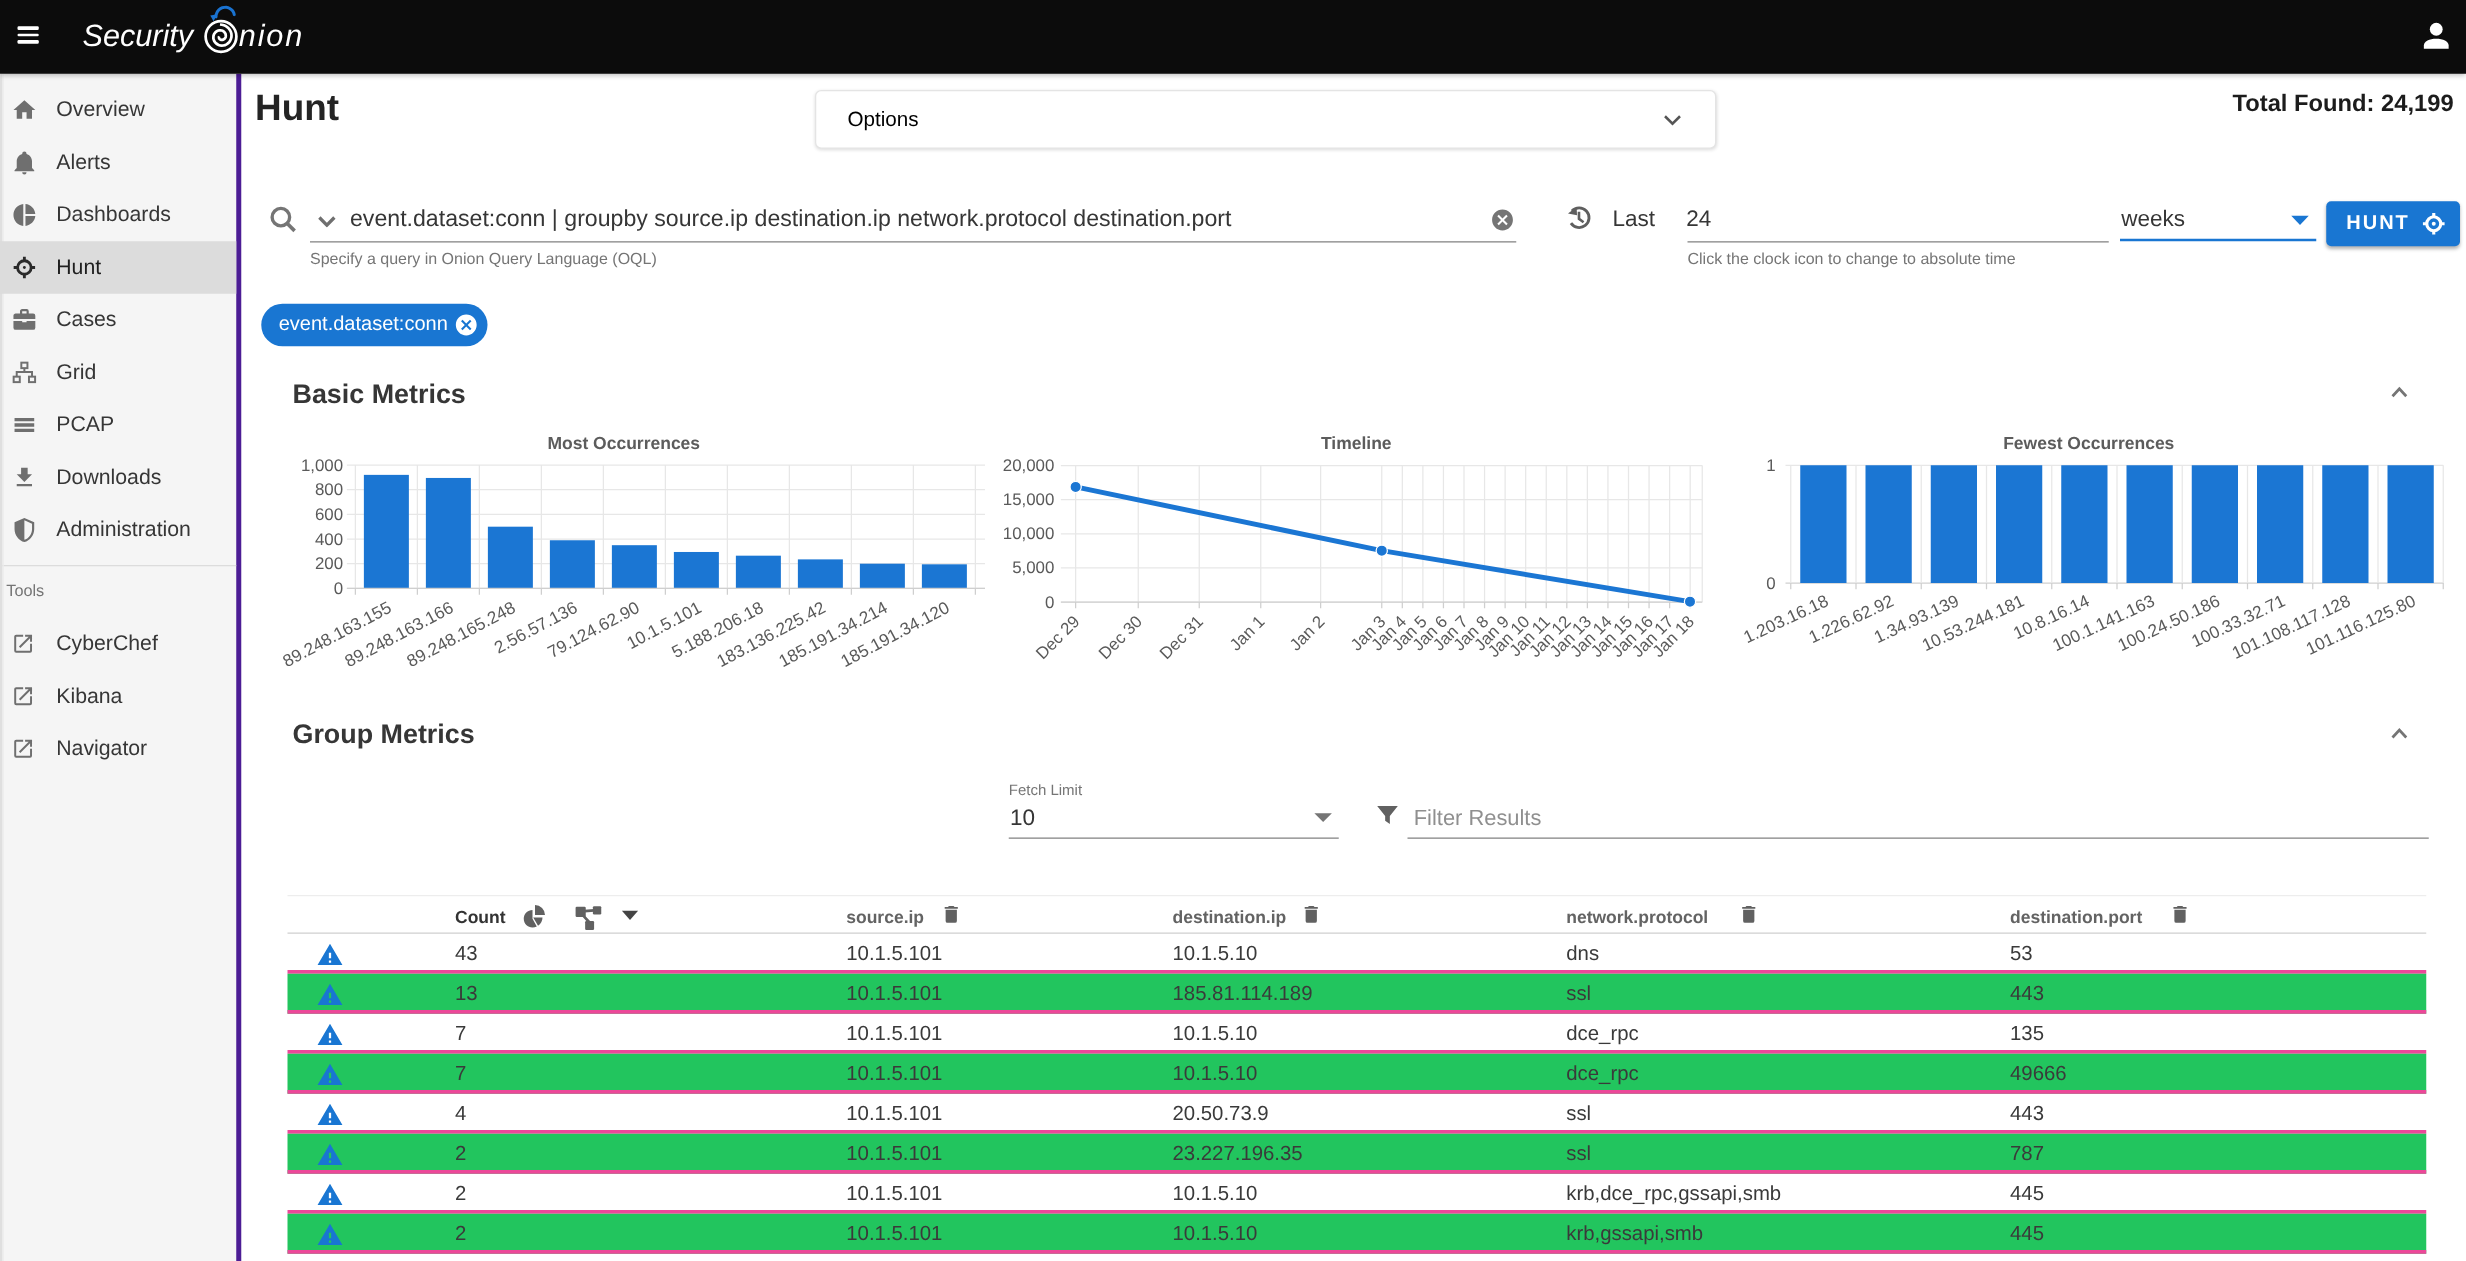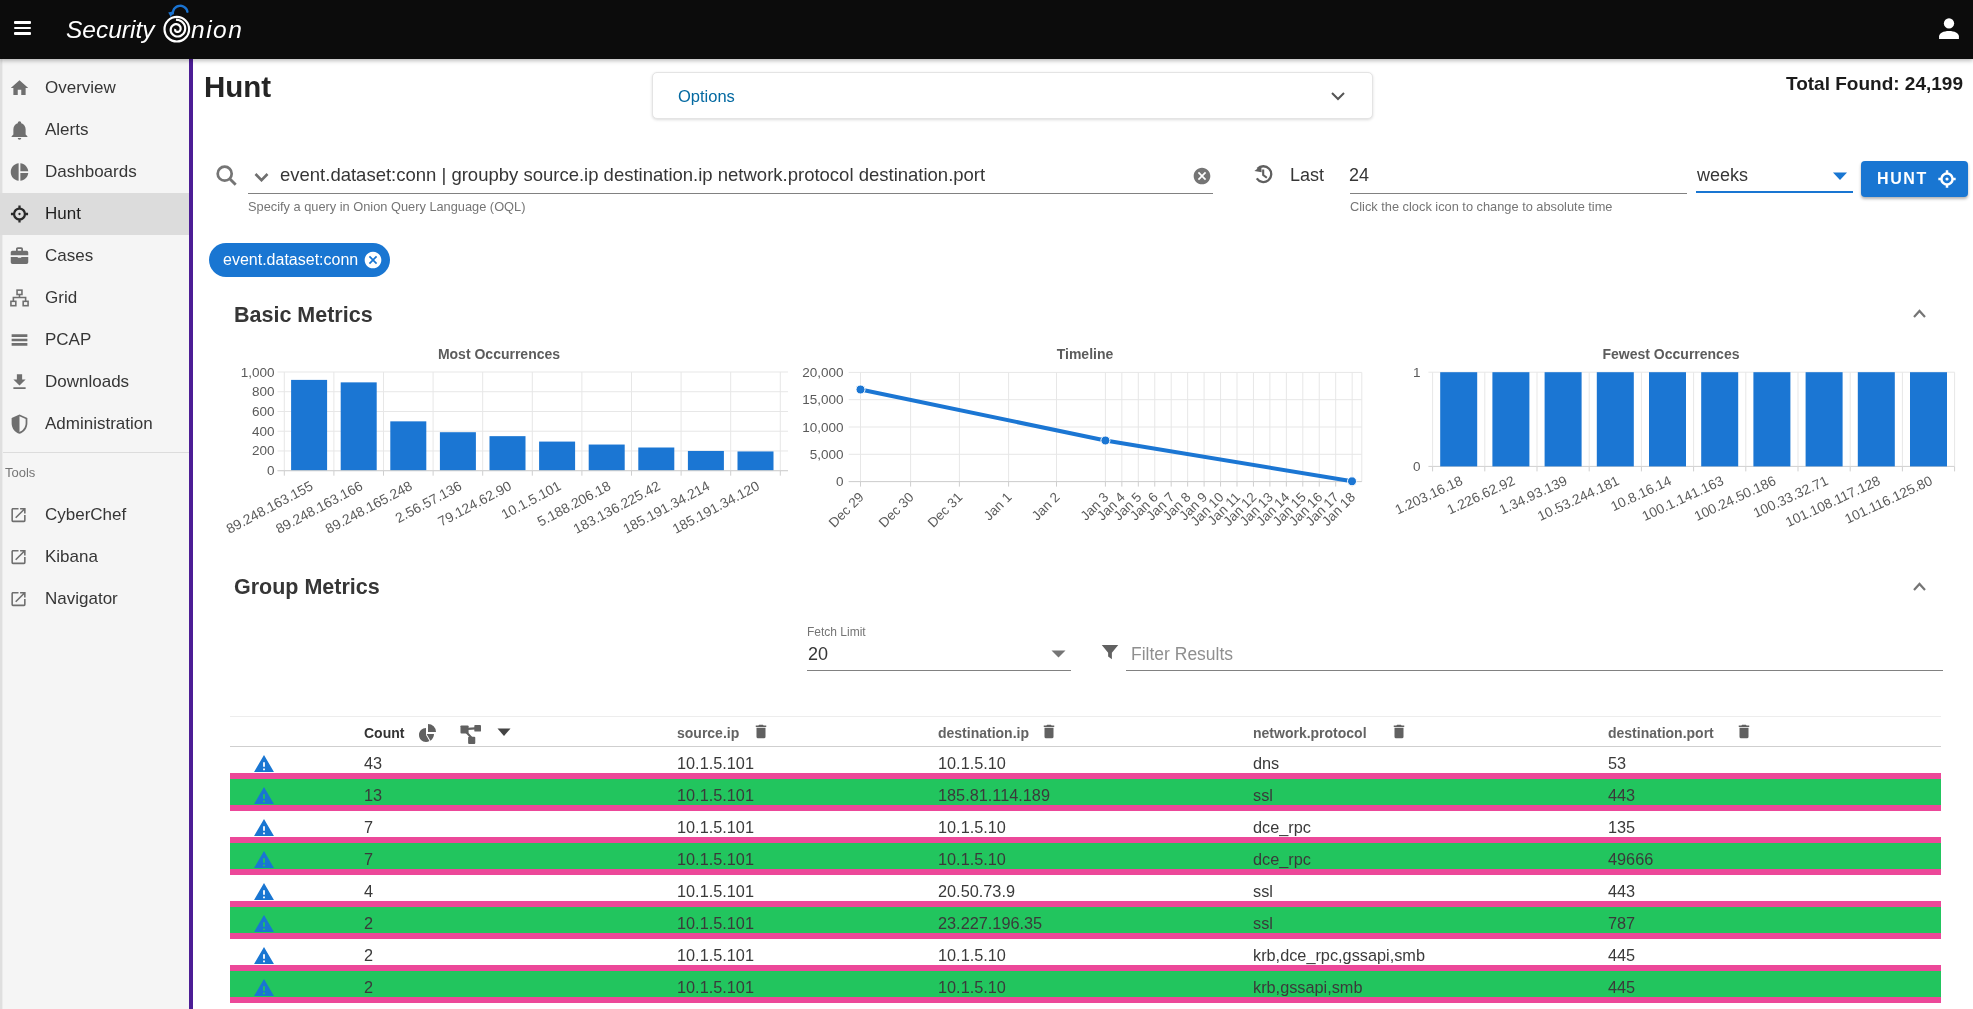--- a/index.html
+++ b/index.html
@@ -25,21 +25,21 @@
 .nav-item .lbl { position:absolute; left:45px; font-size:17px; color:#363636; }
 .nav-item.sel .lbl { color:#1f1f1f; }
 #nav { padding-top:8px; }
 #navdiv { border:none; border-top:1px solid #dcdcdc; margin:7px 0 0 0; }
 #tools-h { font-size:13px; color:#757575; padding:12px 0 8px 5px; height:41px; }
 
 
 #title { position:absolute; left:204px; top:70px; font-size:29.5px; font-weight:bold; color:#242424; }
 #optcard { position:absolute; left:652px; top:72px; width:721px; height:47px; background:#fff;
   border:1px solid #e4e4e4; border-radius:5px; box-shadow:0 1px 3px rgba(0,0,0,0.14); }
-#optcard .t { position:absolute; left:25px; top:14px; font-size:16.5px; color:#0369a1; }
+#optcard .t { position:absolute; left:25px; top:14px; font-size:16.5px; color:#000000; }
 #totalfound { position:absolute; right:10px; top:73px; font-size:19px; font-weight:bold; color:#1c1c1c; }
 
 
 .fline { position:absolute; height:1px; background:#818181; }
 .hint { position:absolute; font-size:12.8px; color:#757575; }
 .ftext { position:absolute; font-size:18px; color:#363636; white-space:nowrap; }
 #huntbtn { position:absolute; left:1861px; top:161px; width:107px; height:36px; background:#1976d2;
   border-radius:4px; box-shadow:0 2px 3px rgba(0,0,0,0.3); color:#fff; }
 #huntbtn span { position:absolute; left:16px; top:9px; font-size:16px; font-weight:bold; letter-spacing:1.6px; }
 #chip { position:absolute; left:209px; top:243px; width:181px; height:34px; background:#1976d2;
@@ -50,21 +50,21 @@
 
 
 #fl-label { position:absolute; left:807px; top:625px; font-size:12px; color:#757575; }
 #fl-val { position:absolute; left:808px; top:644px; font-size:18px; color:#363636; }
 #filter-ph { position:absolute; left:1131px; top:644px; font-size:17.5px; color:#8f8f8f; }
 
 
 #tbl { position:absolute; left:230px; top:716px; width:1711px; }
 #thead { position:relative; height:31px; border-bottom:1px solid #cfcfcf; border-top:1px solid #ededed; }
 .hc { position:absolute; top:8px; font-size:14px; font-weight:bold; color:#636363; }
-.row { position:relative; height:32px; border-bottom:6px solid #ec4899; }
+.row { position:relative; height:32px; border-bottom:3px solid #ec4899; }
 .row.g { background:#22c55e; }
 .row span { position:absolute; top:7px; font-size:16.3px; color:#3a3a3a; }
 .row svg.warn { position:absolute; left:23px; top:7px; }
 .c1 { left:134px; } .c2 { left:447px; } .c3 { left:708px; } .c4 { left:1023px; } .c5 { left:1378px; }
 </style>
 </head>
 <body>
 <div id="app">
 
 <div id="appbar">
@@ -417,21 +417,21 @@
       <text x="1776.8999999999999" y="484" text-anchor="end" font-size="13.8" fill="#5a5a5a" transform="rotate(-25 1776.8999999999999 484)">100.24.50.186</text>
       <rect x="1805.6" y="372.2" width="37" height="94.19999999999999" fill="#1b76d3"></rect>
       <text x="1829.1" y="484" text-anchor="end" font-size="13.8" fill="#5a5a5a" transform="rotate(-25 1829.1 484)">100.33.32.71</text>
       <rect x="1857.8" y="372.2" width="37" height="94.19999999999999" fill="#1b76d3"></rect>
       <text x="1881.3" y="484" text-anchor="end" font-size="13.8" fill="#5a5a5a" transform="rotate(-25 1881.3 484)">101.108.117.128</text>
       <rect x="1910" y="372.2" width="37" height="94.19999999999999" fill="#1b76d3"></rect>
       <text x="1933.5" y="484" text-anchor="end" font-size="13.8" fill="#5a5a5a" transform="rotate(-25 1933.5 484)">101.116.125.80</text>
     </svg>
 
 <div id="fl-label">Fetch Limit</div>
-<div id="fl-val">20</div>
+<div id="fl-val">10</div>
 <svg class="abs" style="left:1051px;top:650px" width="15" height="8" viewBox="0 0 15 8">
       <path d="M0.5,0.5 L14.5,0.5 L7.5,7.5 Z" fill="#757575"></path>
     </svg>
 <div class="fline" style="left:807px;top:670px;width:264px"></div>
 <svg class="abs" style="left:1101px;top:644px" width="18" height="16" viewBox="0 0 24 21">
       <path fill="#616161" d="M1,1H23L14.5,11.5V20L9.5,16.5V11.5Z"></path>
     </svg>
 <div id="filter-ph">Filter Results</div>
 <div class="fline" style="left:1126px;top:670px;width:817px"></div>
 

